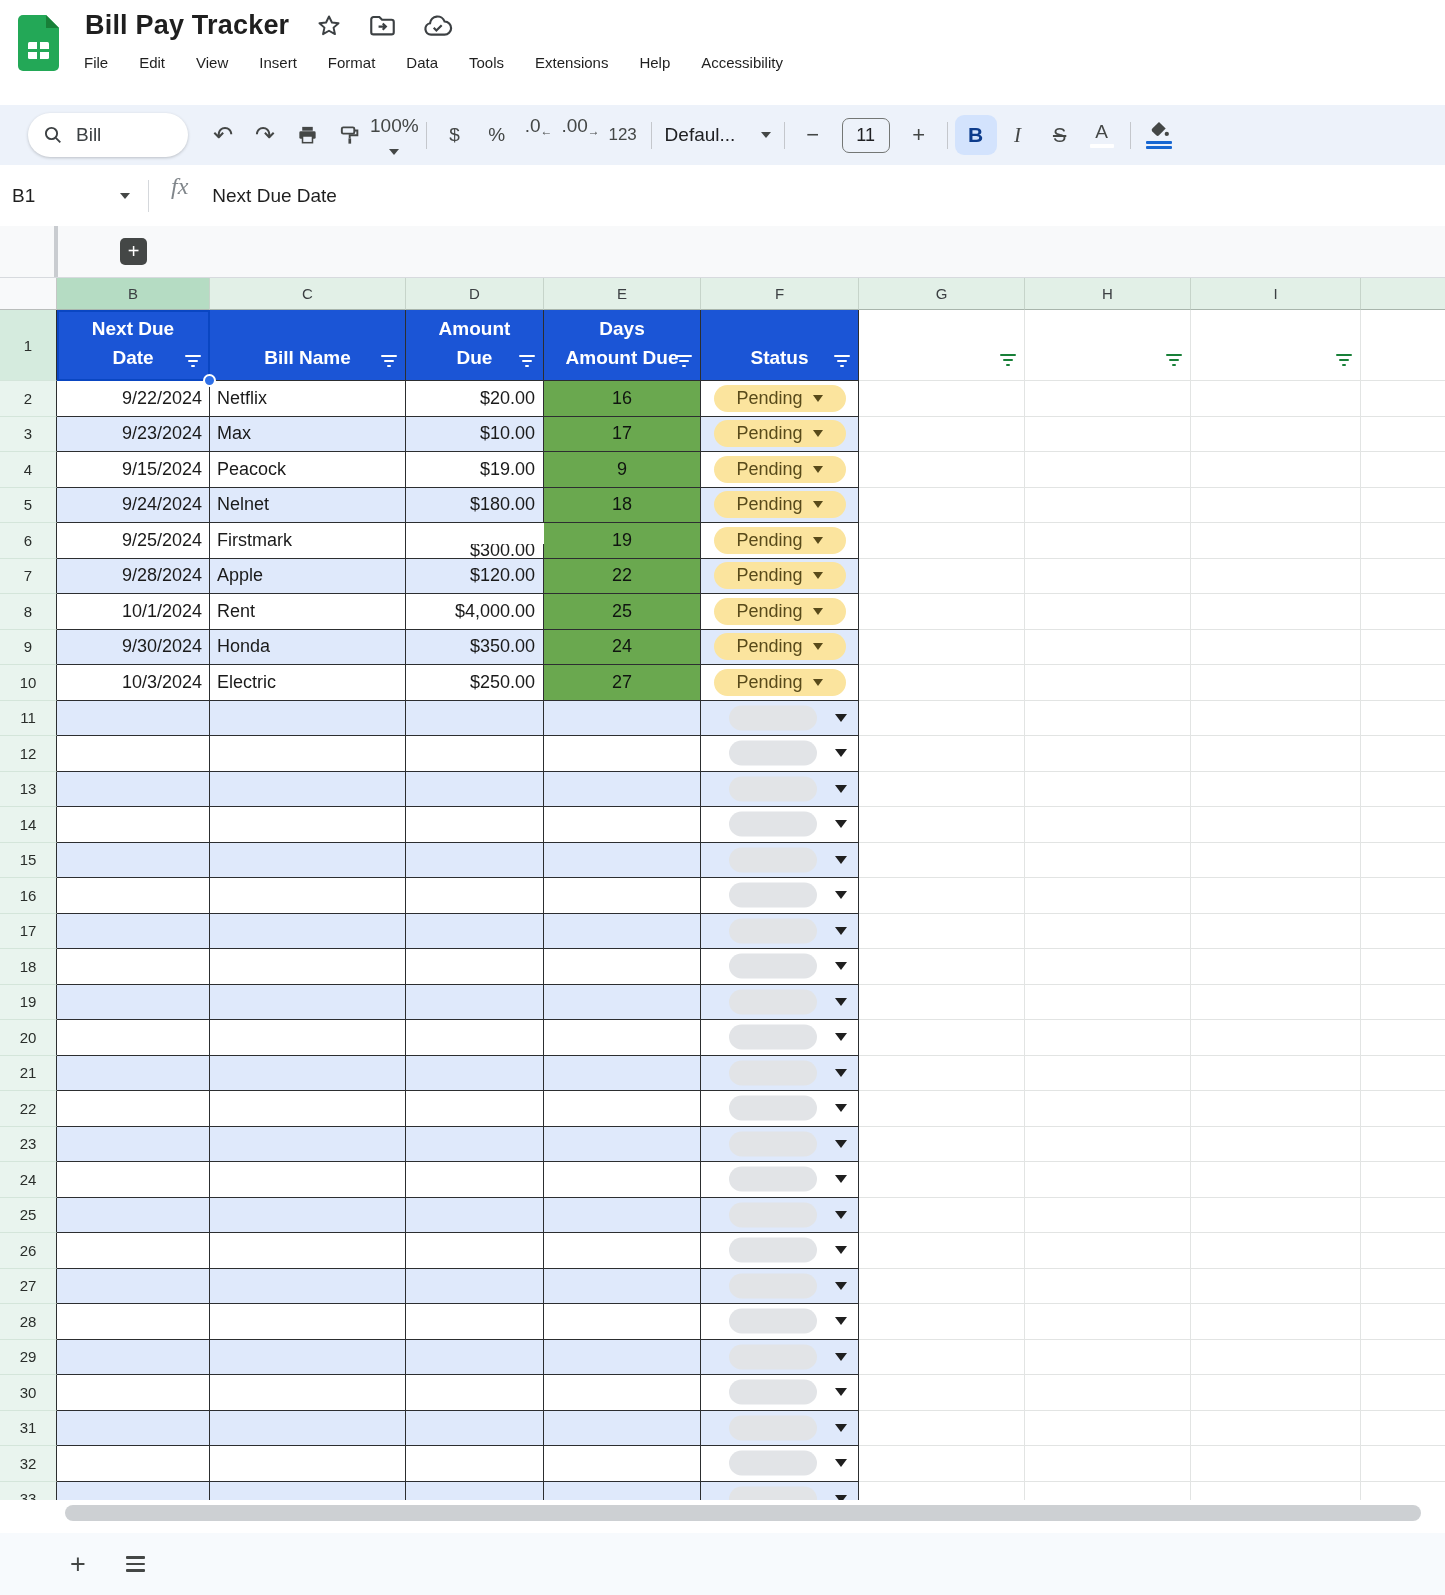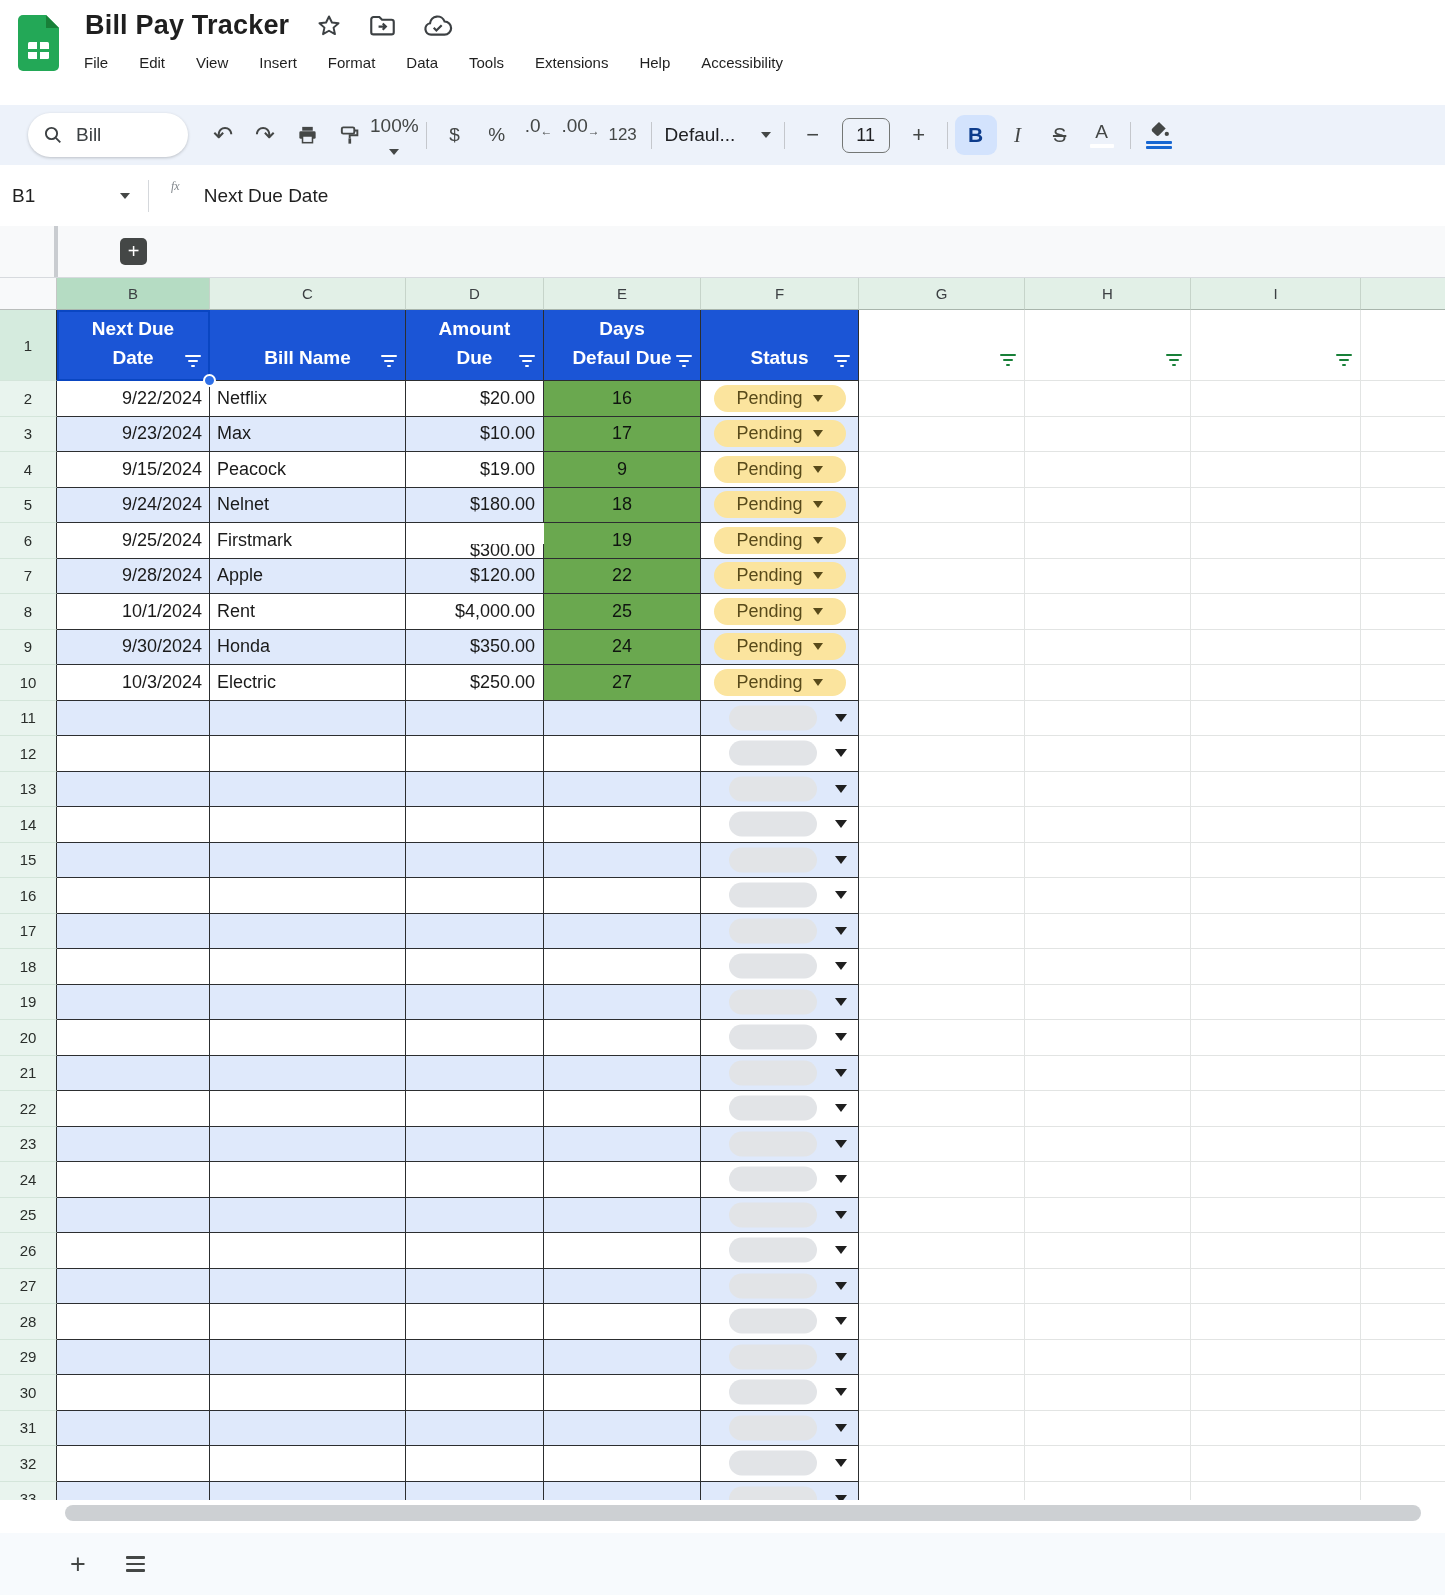--- a/index.html
+++ b/index.html
@@ -40,21 +40,21 @@
   .stackbtn { display:flex; flex-direction:column; align-items:center; justify-content:center; gap:3px; }
   .stackbtn .ltr { font-size:19px; line-height:1; }
   .cbar { width:24px; height:4px; border-radius:1px; }
 
   
   .formula-bar { position:absolute; top:165px; left:0; width:100%; height:61px; background:#fff;
                  display:flex; align-items:center; }
   .name-box { width:148px; padding:0 18px 0 12px; display:flex; align-items:center;
               justify-content:space-between; font-size:19px; color:#1f1f1f; }
   .fdiv { width:1px; height:32px; background:#d5d8dc; }
-  .fx { font-style:italic; font-family:"Liberation Serif",serif; color:#80868b; font-size:12px; margin:0 24px 18px 22px; }
+  .fx { font-style:italic; font-family:"Liberation Serif",serif; color:#80868b; font-size:24px; margin:0 24px 18px 22px; }
   .fvalue { font-size:19px; color:#1f1f1f; }
 
   
   .group-band { position:absolute; top:226px; left:0; width:100%; height:52px; background:#f8f9fa;
                 border-bottom:1px solid #d7dade; }
   .gb-vline { position:absolute; left:54px; top:0; width:4px; height:100%; background:#c9ccd0; }
   .expand-btn { position:absolute; left:120px; top:12px; width:27px; height:27px; background:#444746;
                 color:#fff; border:none; border-radius:5px; font-size:20px; line-height:25px; text-align:center; }
 
   
@@ -280,21 +280,21 @@
           <div>Amount</div>
           <div>Due</div>
           <div class="filter-icon fi-abs">
             <i></i>
             <i></i>
             <i></i>
           </div>
         </div>
         <div class="cell t hcell" style="width: 157px;">
           <div>Days</div>
-          <div>Defaul Due</div>
+          <div>Amount Due</div>
           <div class="filter-icon fi-abs">
             <i></i>
             <i></i>
             <i></i>
           </div>
         </div>
         <div class="cell t hcell" style="width: 158px;">
           <div>Status</div>
           <div class="filter-icon fi-abs">
             <i></i>

